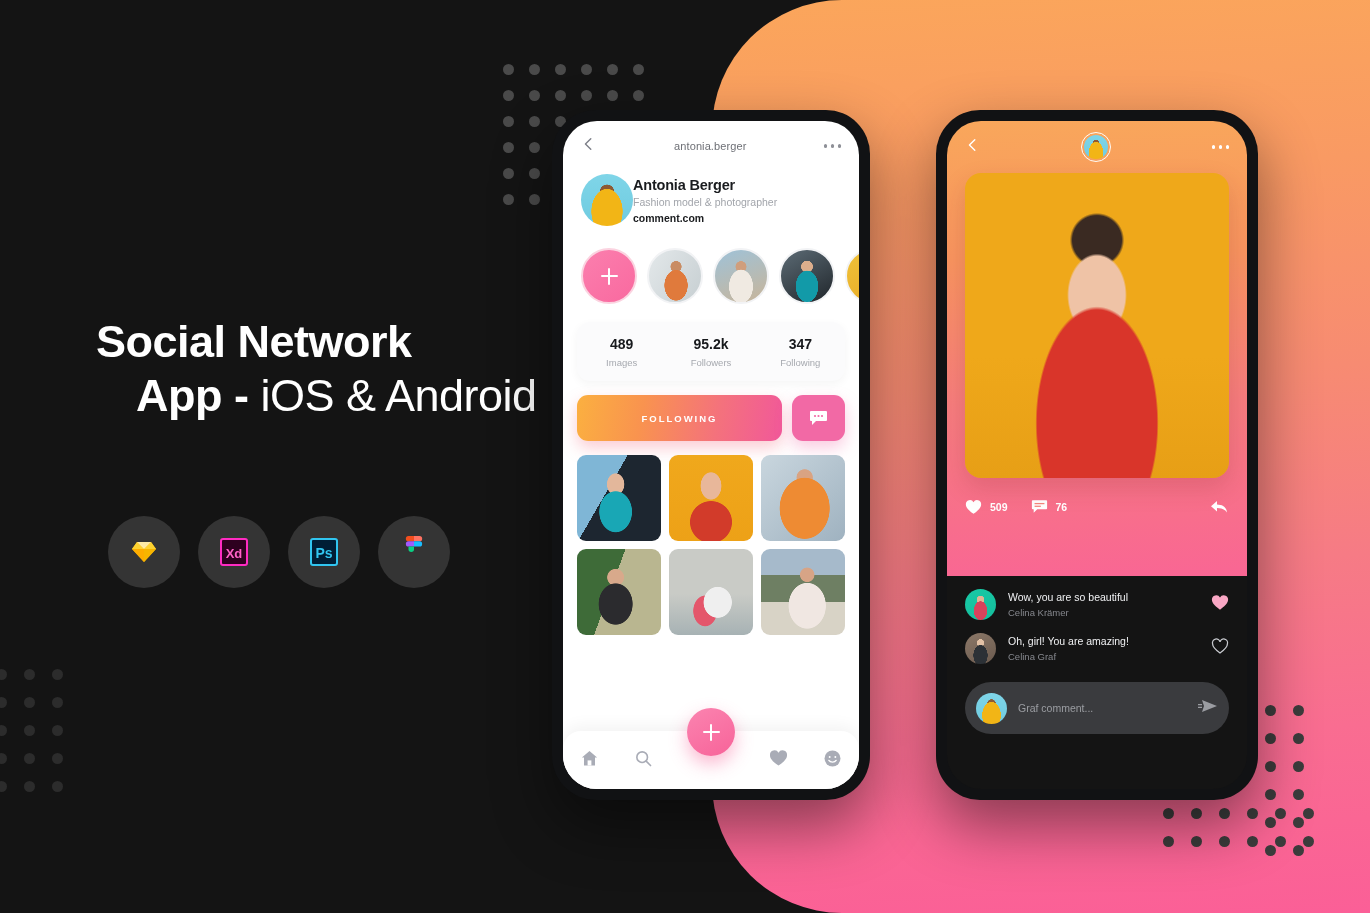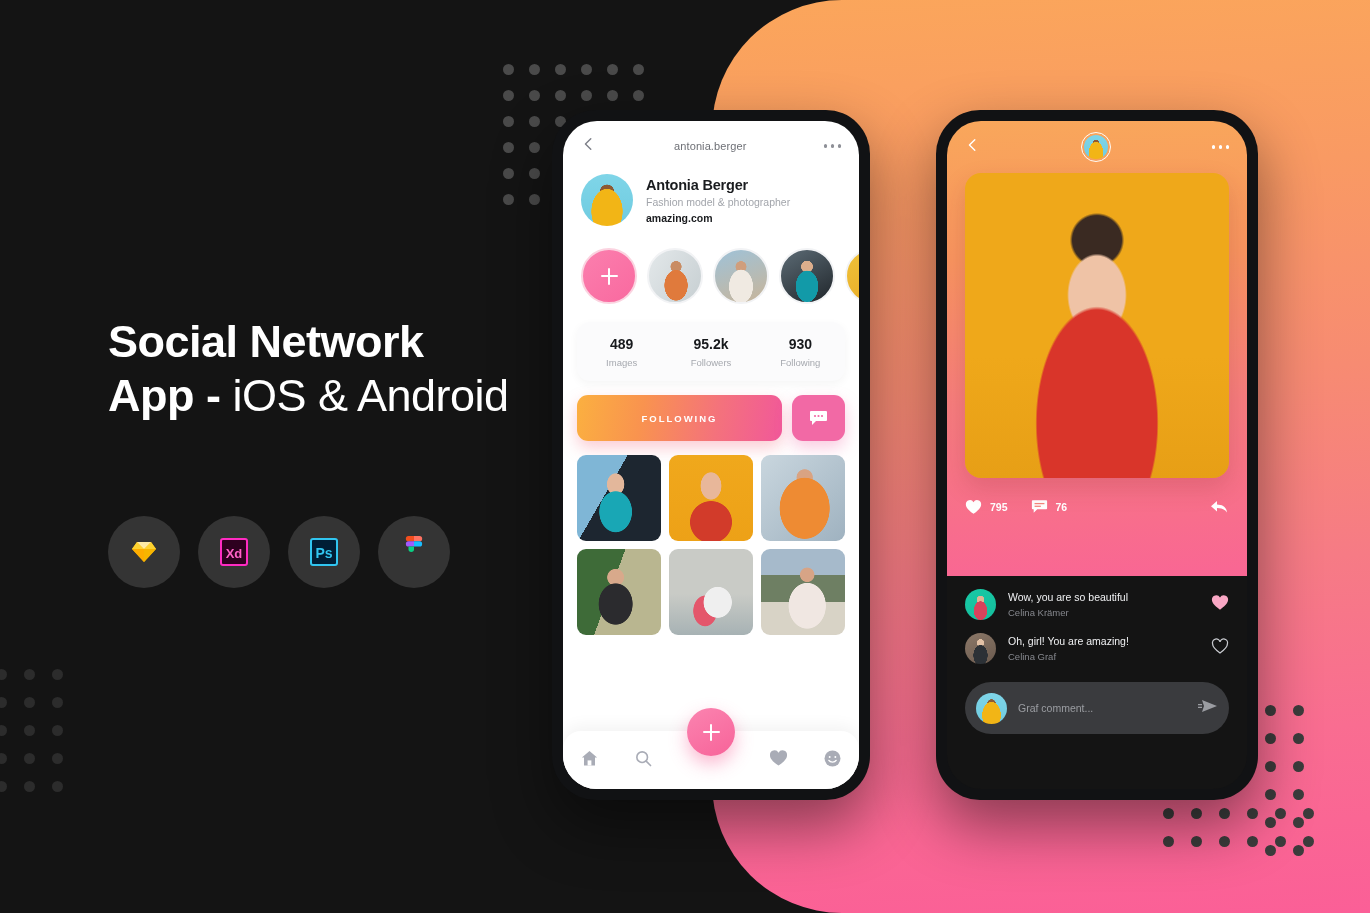--- a/index.html
+++ b/index.html
@@ -20,24 +20,24 @@
   }
   .gradient-panel.real {
     background: linear-gradient(177deg, #FBA65B 0%, #F99A63 20%, #F78B72 42%, #F67B85 62%, #F96D91 80%, #FB5F97 100%);
   }
 
   
   .dots { position: absolute; display: grid; }
   .dot { border-radius: 50%; }
 
   
-  .copy { position: absolute; left: 108px; top: 316px; width: 520px; }
+  .copy { position: absolute; left: 96px; top: 316px; width: 520px; }
   .copy .line { color: #FFFFFF; letter-spacing: -0.5px; }
   .copy .l1 { font-size: 45px; font-weight: 700; line-height: 52px; }
-  .copy .l2 { font-size: 45px; line-height: 56px; }
+  .copy .l2 { font-size: 45px; line-height: 56px; margin-left: 40px; }
   .copy .l2 .bold { font-weight: 700; }
   .copy .l2 .light { font-weight: 300; }
   .copy .l3 { font-size: 45px; font-weight: 300; line-height: 54px; }
 
   .tool-row { position: absolute; left: 108px; top: 516px; display: flex; gap: 18px; }
   .tool { width: 72px; height: 72px; border-radius: 50%; background: #343434;
           display: flex; align-items: center; justify-content: center; }
 
   
   .phone { position: absolute; background: #111214; border-radius: 44px;
@@ -55,21 +55,21 @@
              background: #141414; }
 
   
   .p1-topbar { height: 50px; display: flex; align-items: center;
                justify-content: space-between; padding: 16px 18px; }
   .p1-title { font-size: 11px; color: #6E7076; font-weight: 500; letter-spacing: .1px; }
   .icon-back { width: 16px; height: 16px; }
   .dots3 { display: flex; gap: 3.5px; }
   .dots3 span { width: 3.5px; height: 3.5px; border-radius: 50%; background: #8E9097; }
 
-  .p1-profile { display: flex; align-items: center; gap: 13px; padding: 3px 26px 0 18px; }
+  .p1-profile { display: flex; align-items: center; padding: 3px 26px 0 18px; }
   .avatar-lg { width: 52px; height: 52px; border-radius: 50%; overflow: hidden; flex: none; }
   .pname { font-size: 14.5px; font-weight: 700; color: #1A1C1F; letter-spacing: -.2px; }
   .pbio  { font-size: 10.5px; color: #A2A5AB; margin-top: 3px; }
   .psite { font-size: 10.5px; color: #1A1C1F; font-weight: 600; margin-top: 4px; }
 
   .stories { display: flex; gap: 10px; padding: 22px 0 0 18px; overflow: hidden; }
   .story { width: 56px; height: 56px; border-radius: 50%; flex: none;
            border: 2px solid #F2F3F5; overflow: hidden; position: relative; background:#fff;}
   .story.add { border: 2px solid #FBD3E0; background: linear-gradient(140deg,#FB7FAE,#F9699F);
                display: flex; align-items: center; justify-content: center; }
@@ -347,21 +347,21 @@
             <span></span>
             <span></span>
           </span>
       </div>
 
       <div class="p1-profile">
         <div class="avatar-lg ph-avatar-yellow"></div>
         <div>
           <div class="pname">Antonia Berger</div>
           <div class="pbio">Fashion model &amp; photographer</div>
-          <div class="psite">amazing.com</div>
+          <div class="psite">comment.com</div>
         </div>
       </div>
 
       <div class="stories">
         <div class="story add"></div>
         <div class="story ph-story1"></div>
         <div class="story ph-story2"></div>
         <div class="story ph-story3"></div>
         <div class="story ph-story4"></div>
       </div>
@@ -369,21 +369,21 @@
       <div class="stats-card">
         <div class="stat">
           <div class="v">489</div>
           <div class="l">Images</div>
         </div>
         <div class="stat">
           <div class="v">95.2k</div>
           <div class="l">Followers</div>
         </div>
         <div class="stat">
-          <div class="v">930</div>
+          <div class="v">347</div>
           <div class="l">Following</div>
         </div>
       </div>
 
       <div class="cta-row">
         <div class="btn-follow">FOLLOWING</div>
         <div class="btn-msg">
           <svg width="19" height="17" viewBox="0 0 19 17">
             <path d="M2 1h15a1 1 0 0 1 1 1v8a1 1 0 0 1-1 1H7l-4 4v-4H2a1 1 0 0 1-1-1V2a1 1 0 0 1 1-1z" fill="#FFFFFF"></path>
             <circle cx="6" cy="6" r="1.1" fill="#F269A5"></circle>
@@ -455,21 +455,21 @@
             </span>
         </div>
 
         <div class="hero-img ph-hero"></div>
 
         <div class="hero-actions">
           <span class="act">
             <svg width="17" height="16" viewBox="0 0 20 18">
               <path d="M10 17 C 2 11.6 1 8.2 1 5.8 A4.8 4.8 0 0 1 10 3.4 A4.8 4.8 0 0 1 19 5.8 C19 8.2 18 11.6 10 17z" fill="#FFFFFF"></path>
             </svg>
-            <span>795</span>
+            <span>509</span>
           </span>
           <span class="act" style="margin-left:14px">
             <svg width="17" height="16" viewBox="0 0 19 17">
               <path d="M2 1h15a1 1 0 0 1 1 1v8a1 1 0 0 1-1 1H7l-4 4v-4H2a1 1 0 0 1-1-1V2a1 1 0 0 1 1-1z" fill="#FFFFFF"></path>
               <rect x="4" y="4" width="11" height="1.4" fill="#F5857C"></rect>
               <rect x="4" y="7" width="7" height="1.4" fill="#F5857C"></rect>
             </svg>
             <span>76</span>
           </span>
           <span class="act spacer">

